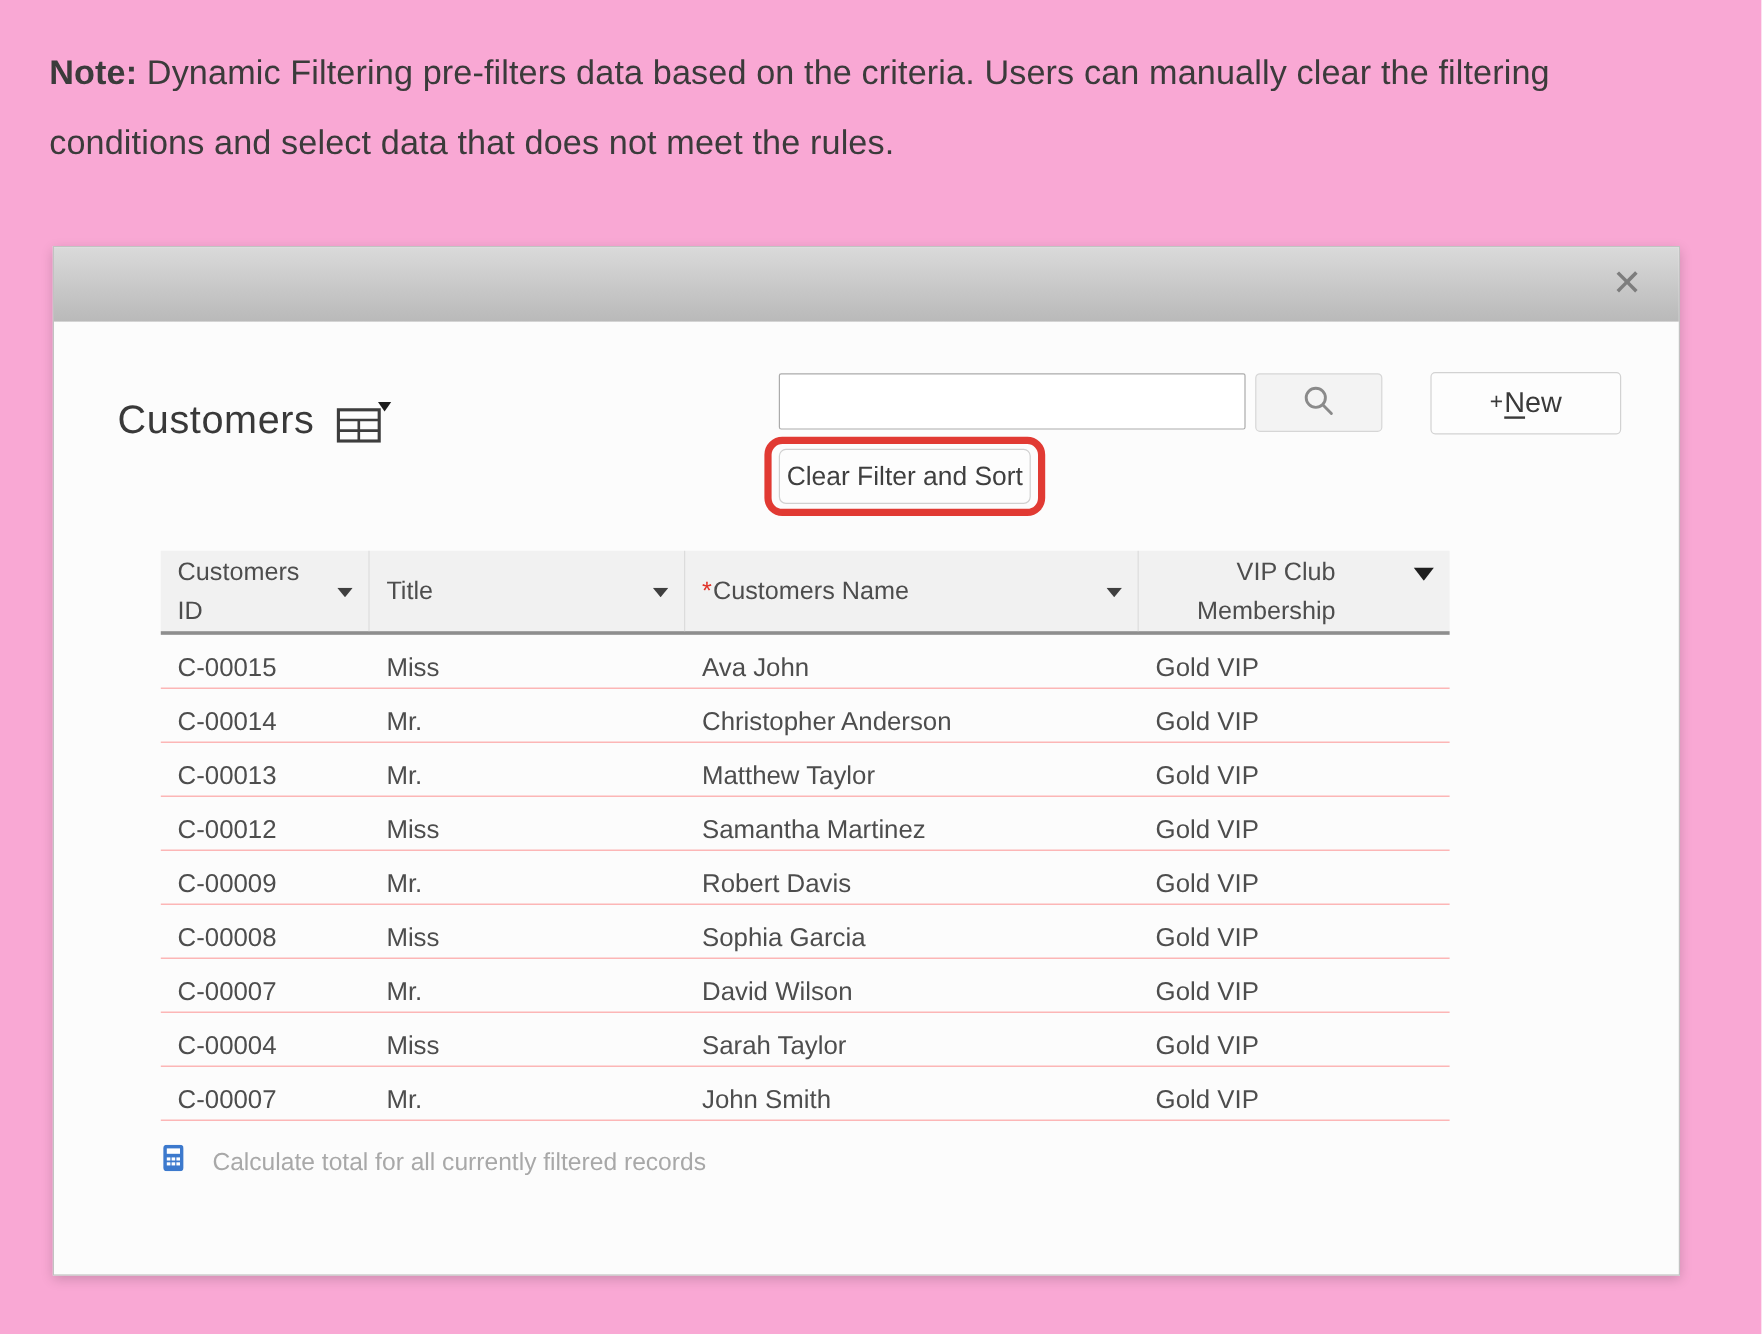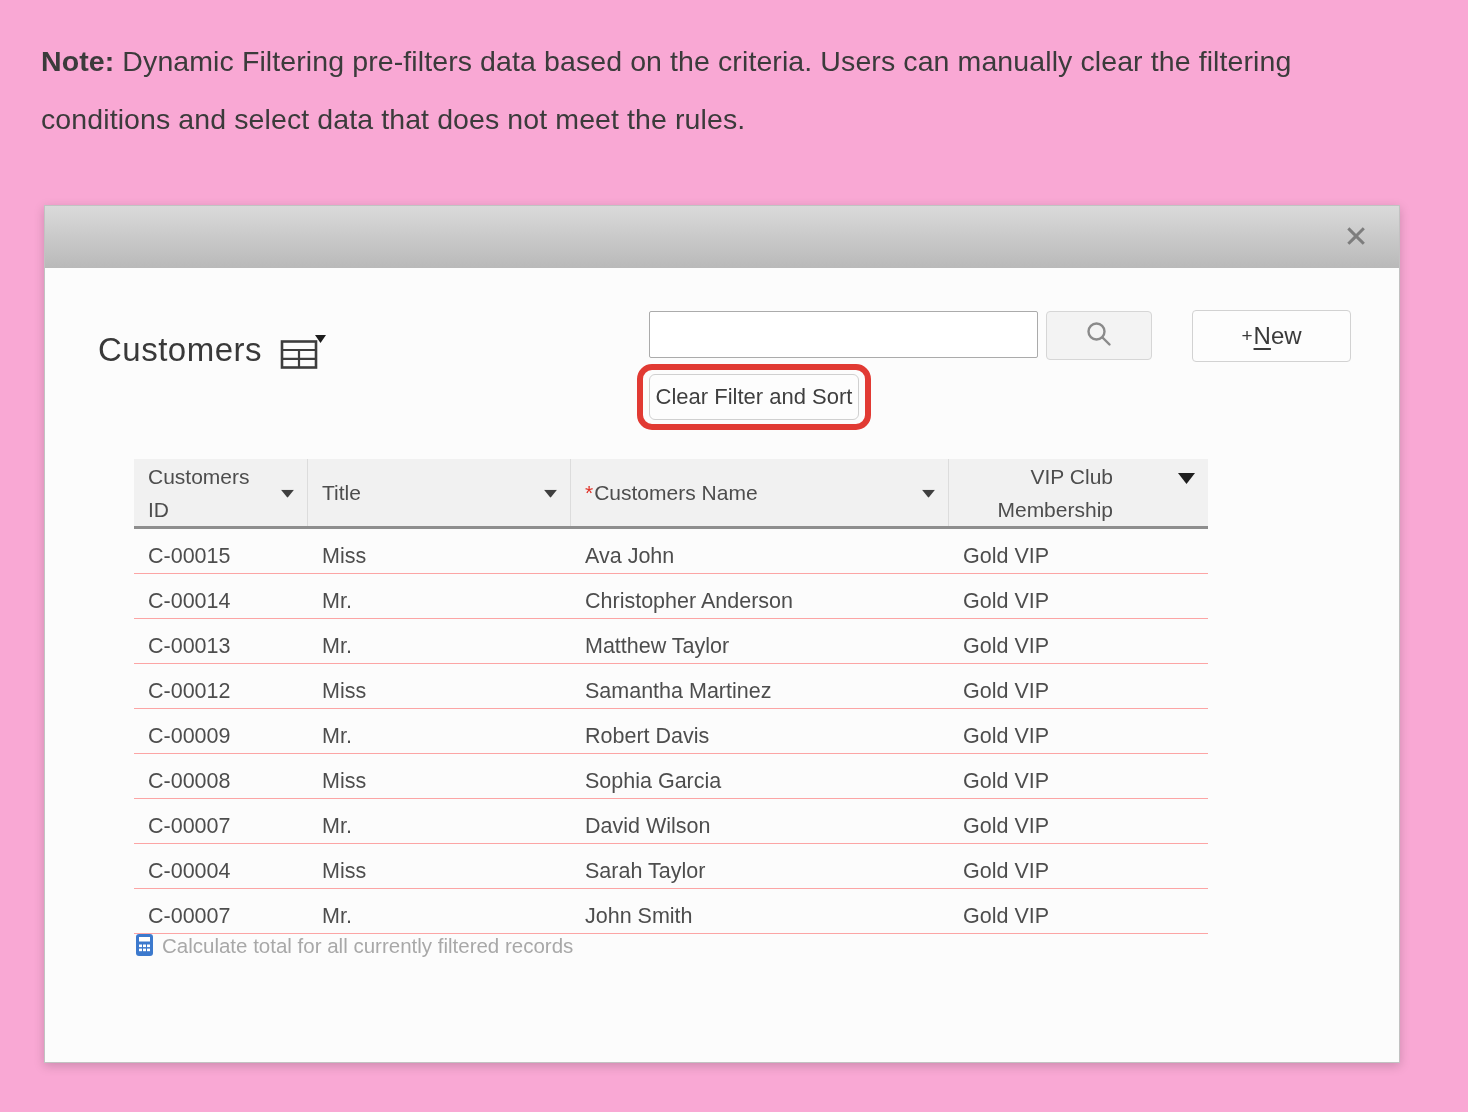--- a/index.html
+++ b/index.html
@@ -192,22 +192,22 @@
     padding-left: 14px;
     line-height: 54px;
     font-size: 21.5px;
     color: #4d4d4d;
     white-space: nowrap;
     overflow: hidden;
   }
   .tfoot {
     height: 47px;
     display: flex;
-    align-items: flex-start;
-    gap: 9px;
+    align-items: flex-end;
+    gap: 24px;
     padding-left: 2px;
     cursor: pointer;
   }
   .tfoot .flabel { font-size: 20.5px; color: #a8a8a8; }
 </style>
 </head>
 <body>
 
 <div class="page">
 

